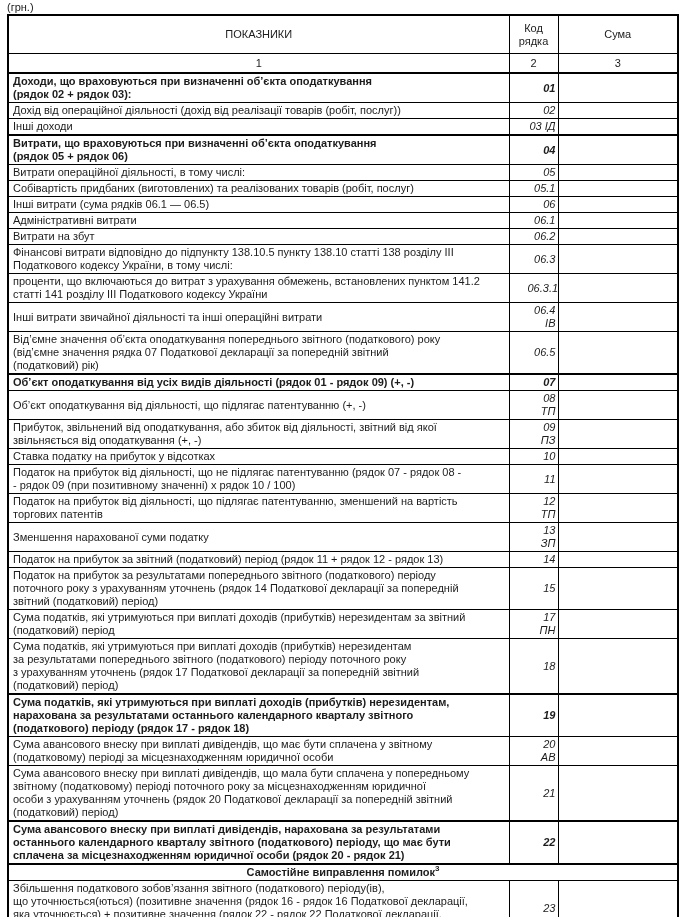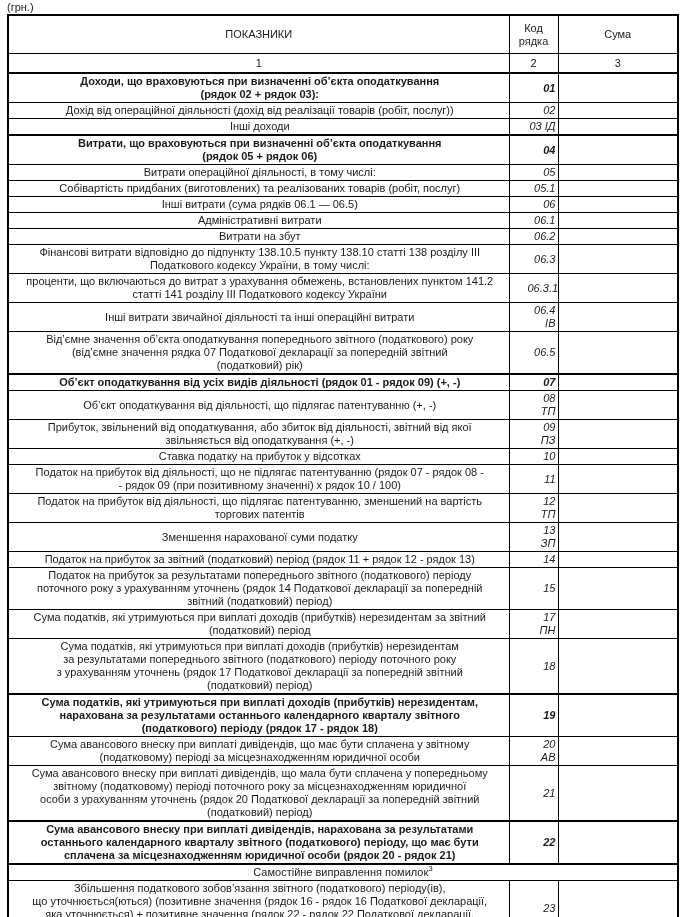--- a/index.html
+++ b/index.html
@@ -42,28 +42,28 @@
     white-space: pre-line;
     overflow: hidden;
   }
   thead th {
     font-weight: normal;
     text-align: center;
     padding: 2px 2px;
   }
   tr.head-main th { height: 33px; }
   tr.head-nums th { height: 14px; }
-  td.c-ind  { text-align: center; }
+  td.c-ind  { text-align: left; }
   td.c-code { text-align: right; padding-left: 18px; font-style: italic; }
   td.c-sum  { padding: 0; }
   tr.bold-row td { font-weight: bold; }
   tr.thick-top td, tr.thick-top th { border-top: 2px solid #000; }
   td.section-cell {
     text-align: center;
-    font-weight: normal;
+    font-weight: bold;
     padding: 1px 2px;
   }
   td.section-cell sup {
     font-size: 8px;
     line-height: 0;
   }
 </style>
 </head>
 <body>
 

